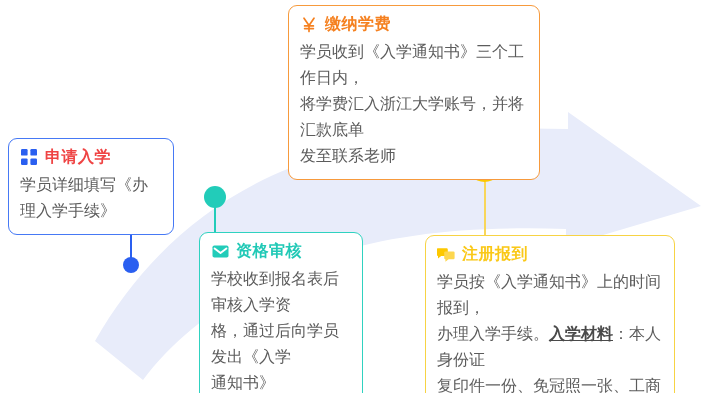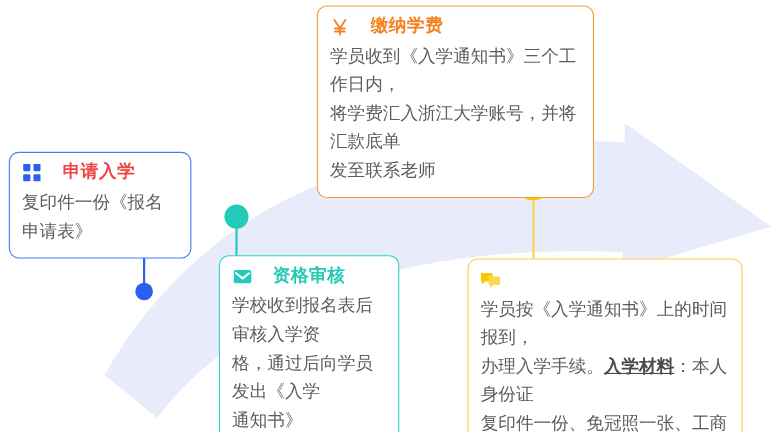--- a/index.html
+++ b/index.html
@@ -39,21 +39,21 @@
     position: absolute;
     box-sizing: border-box;
     background: #ffffff;
     border: 1px solid #cccccc;
     border-radius: 9px;
     padding: 9px 11px 10px 11px;
   }
   .card-head {
     display: flex;
     align-items: center;
-    gap: 19px;
+    gap: 7px;
     margin-bottom: 6px;
   }
   .card-icon {
     display: inline-flex;
     align-items: center;
     justify-content: center;
     width: 18px;
     height: 18px;
     flex: 0 0 auto;
   }
@@ -127,21 +127,21 @@
       <span class="card-icon">
         <svg width="16" height="16" viewBox="0 0 16 16">
           <rect x="0" y="0" width="6.6" height="6.6" rx="1.2" fill="#2a5ff0"></rect>
           <rect x="9.4" y="0" width="6.6" height="6.6" rx="1.2" fill="#2a5ff0"></rect>
           <rect x="0" y="9.4" width="6.6" height="6.6" rx="1.2" fill="#2a5ff0"></rect>
           <rect x="9.4" y="9.4" width="6.6" height="6.6" rx="1.2" fill="#2a5ff0"></rect>
         </svg>
       </span>
       <span class="card-title">申请入学</span>
     </div>
-    <div class="card-body">复印件一份《报名申请表》</div>
+    <div class="card-body">学员详细填写《办理入学手续》</div>
   </div>
 
   <div class="card" id="card-review">
     <div class="card-head">
       <span class="card-icon">
         <svg width="17" height="13" viewBox="0 0 17 13">
           <rect x="0.5" y="0.5" width="16" height="12" rx="1.8" fill="#22ccb9"></rect>
           <path d="M2.6 3.4 L8.5 8.1 L14.4 3.4" fill="none" stroke="#ffffff" stroke-width="1.9" stroke-linecap="round" stroke-linejoin="round"></path>
         </svg>
       </span>
@@ -172,20 +172,21 @@
       <span class="card-icon">
         <svg width="18" height="15" viewBox="0 0 18 15">
           <path d="M1 1.2 h8.6 a1.2 1.2 0 0 1 1.2 1.2 v5.4 a1.2 1.2 0 0 1 -1.2 1.2
                    h-5.4 l-3.2 2.6 v-2.6 a1.2 1.2 0 0 1 -1.2 -1.2 v-5.4
                    a1.2 1.2 0 0 1 1.2 -1.2 z" fill="#fdc800"></path>
           <path d="M8.4 4.4 h8.0 a1.2 1.2 0 0 1 1.2 1.2 v5.4 a1.2 1.2 0 0 1 -1.2 1.2
                    h-4.8 l-3.2 2.6 v-2.6 a1.2 1.2 0 0 1 -1.2 -1.2 v-5.4
                    a1.2 1.2 0 0 1 1.2 -1.2 z" fill="#fdd74f"></path>
         </svg>
       </span>
+      <span class="card-title">注册报到</span>
     </div>
     <div class="card-body"><span>学员按《入学通知书》上的时间报到，
 办理入学手续。</span><b>入学材料</b><span>：本人身份证
 复印件一份、免冠照一张、工商营业执
 照复印件一份（加盖公章）</span></div>
   </div>
 
 </div>
 
 </body></html>

